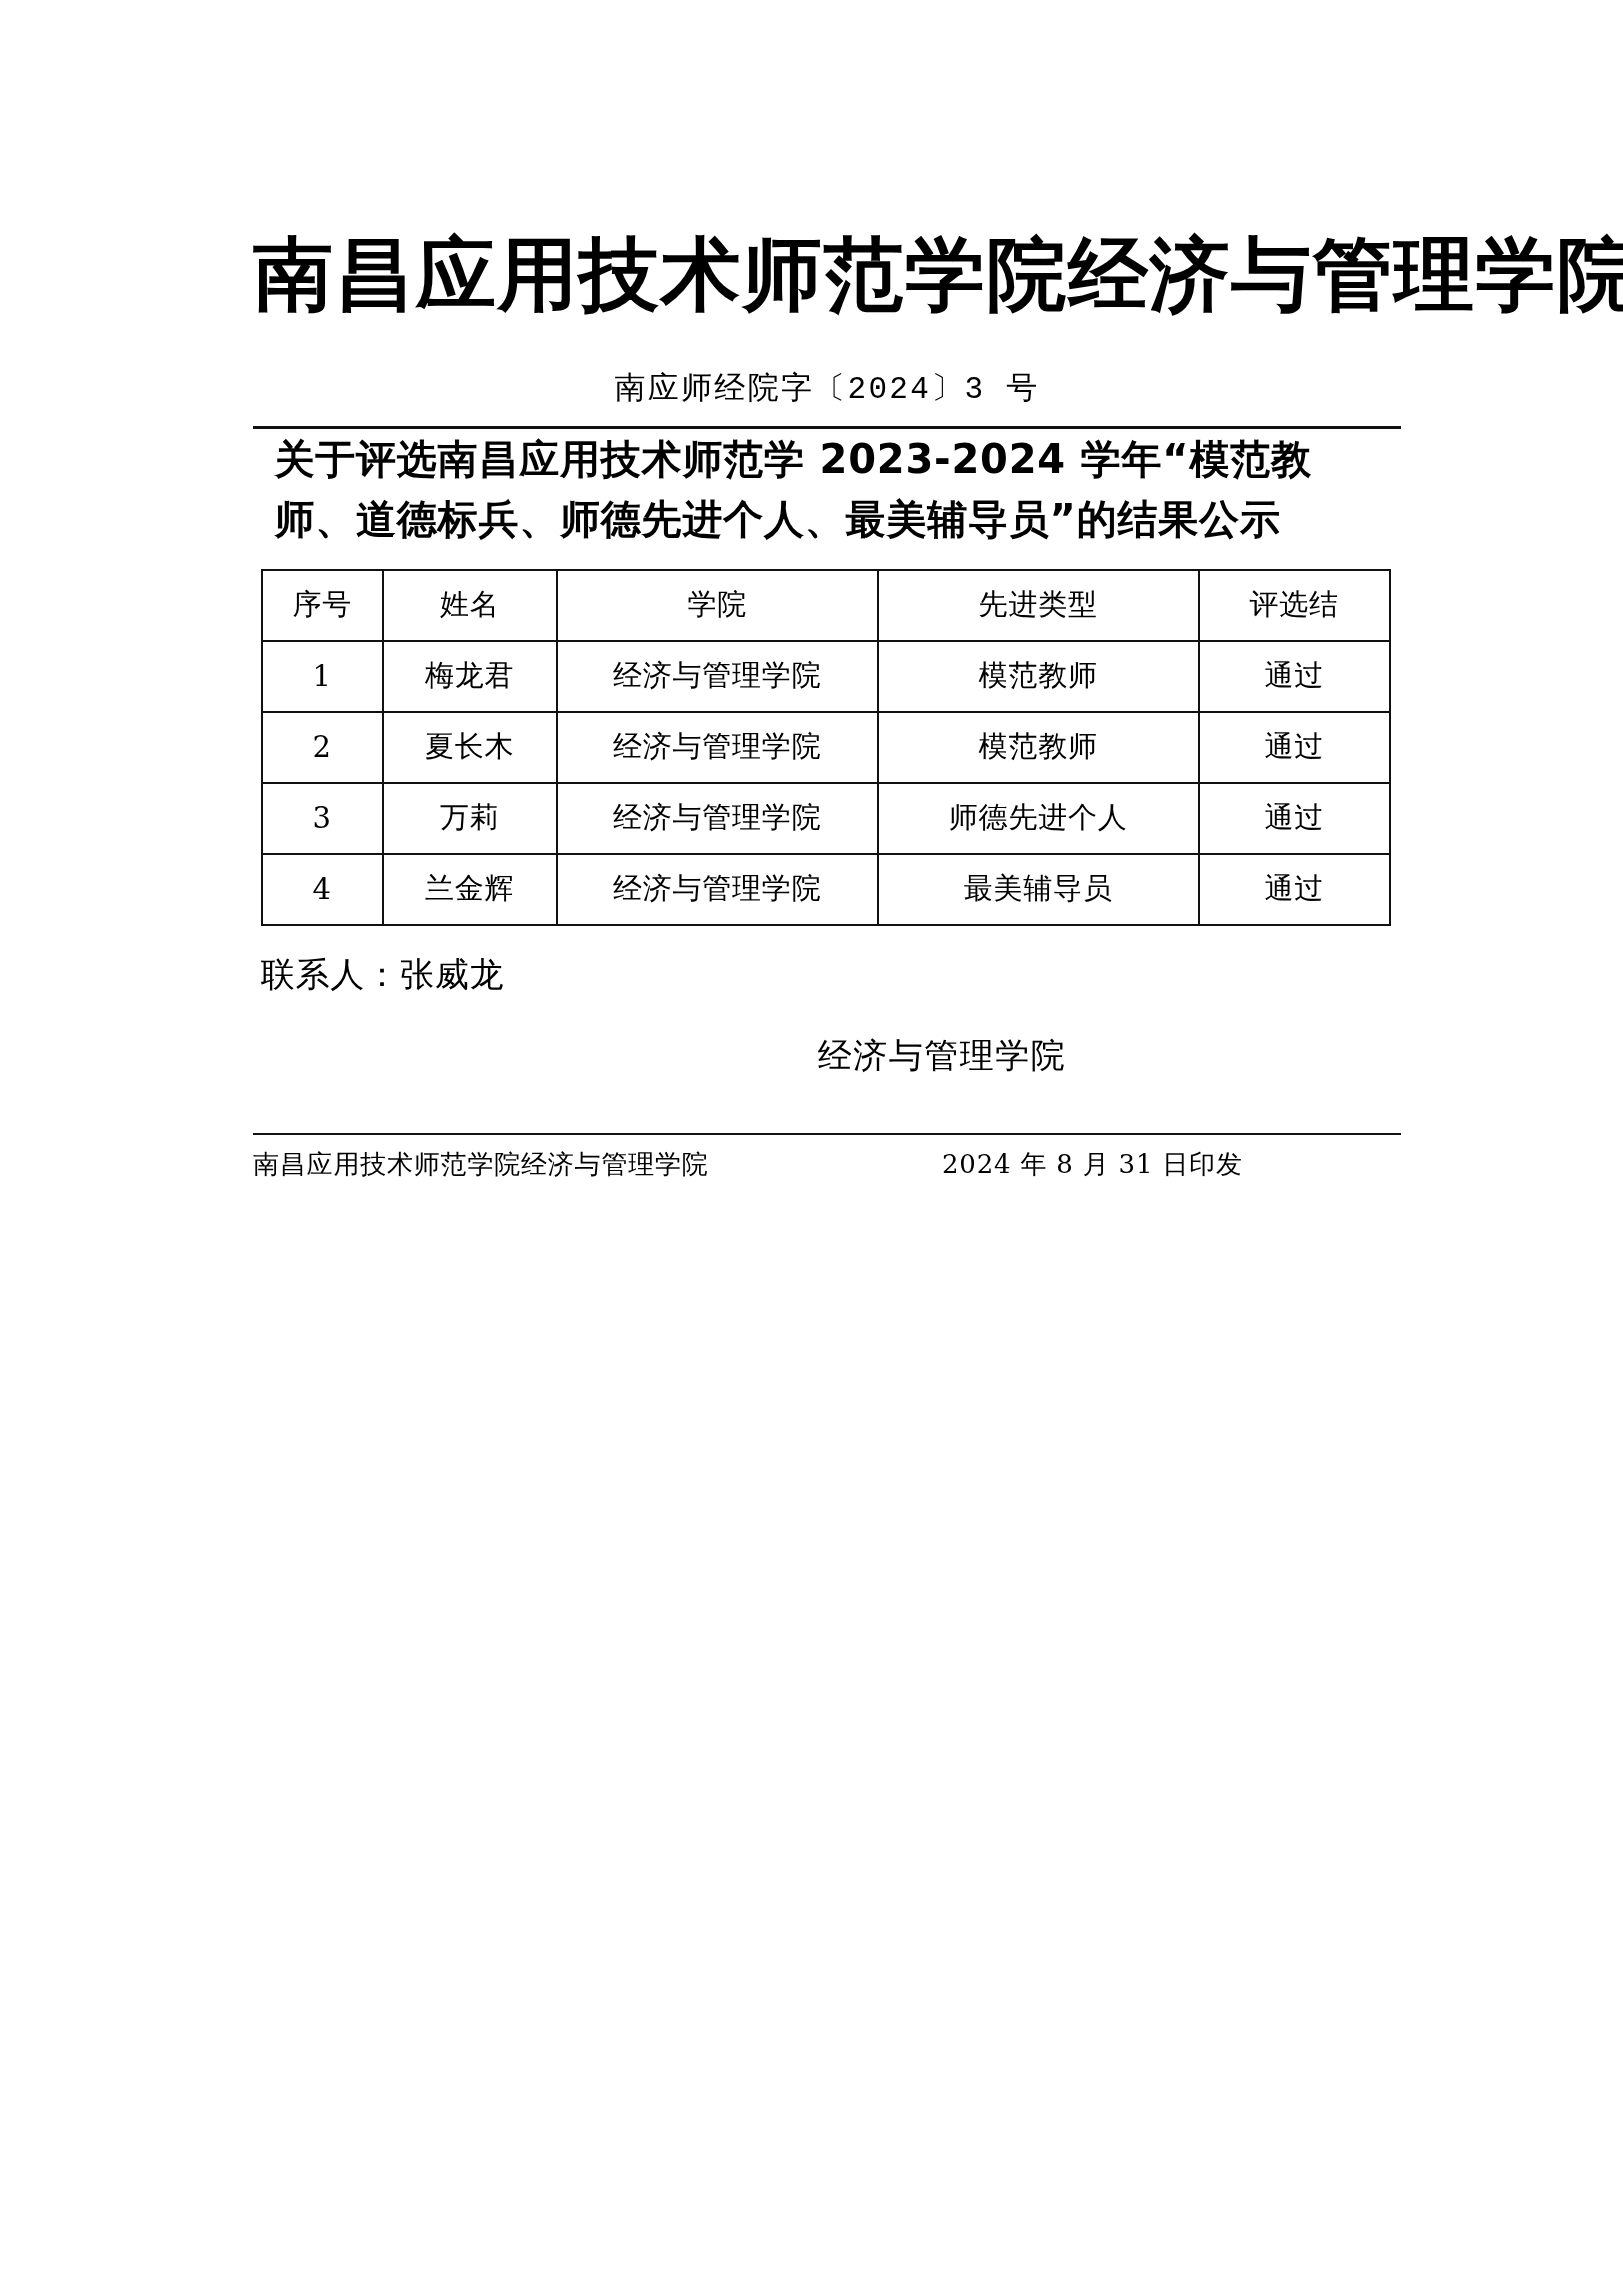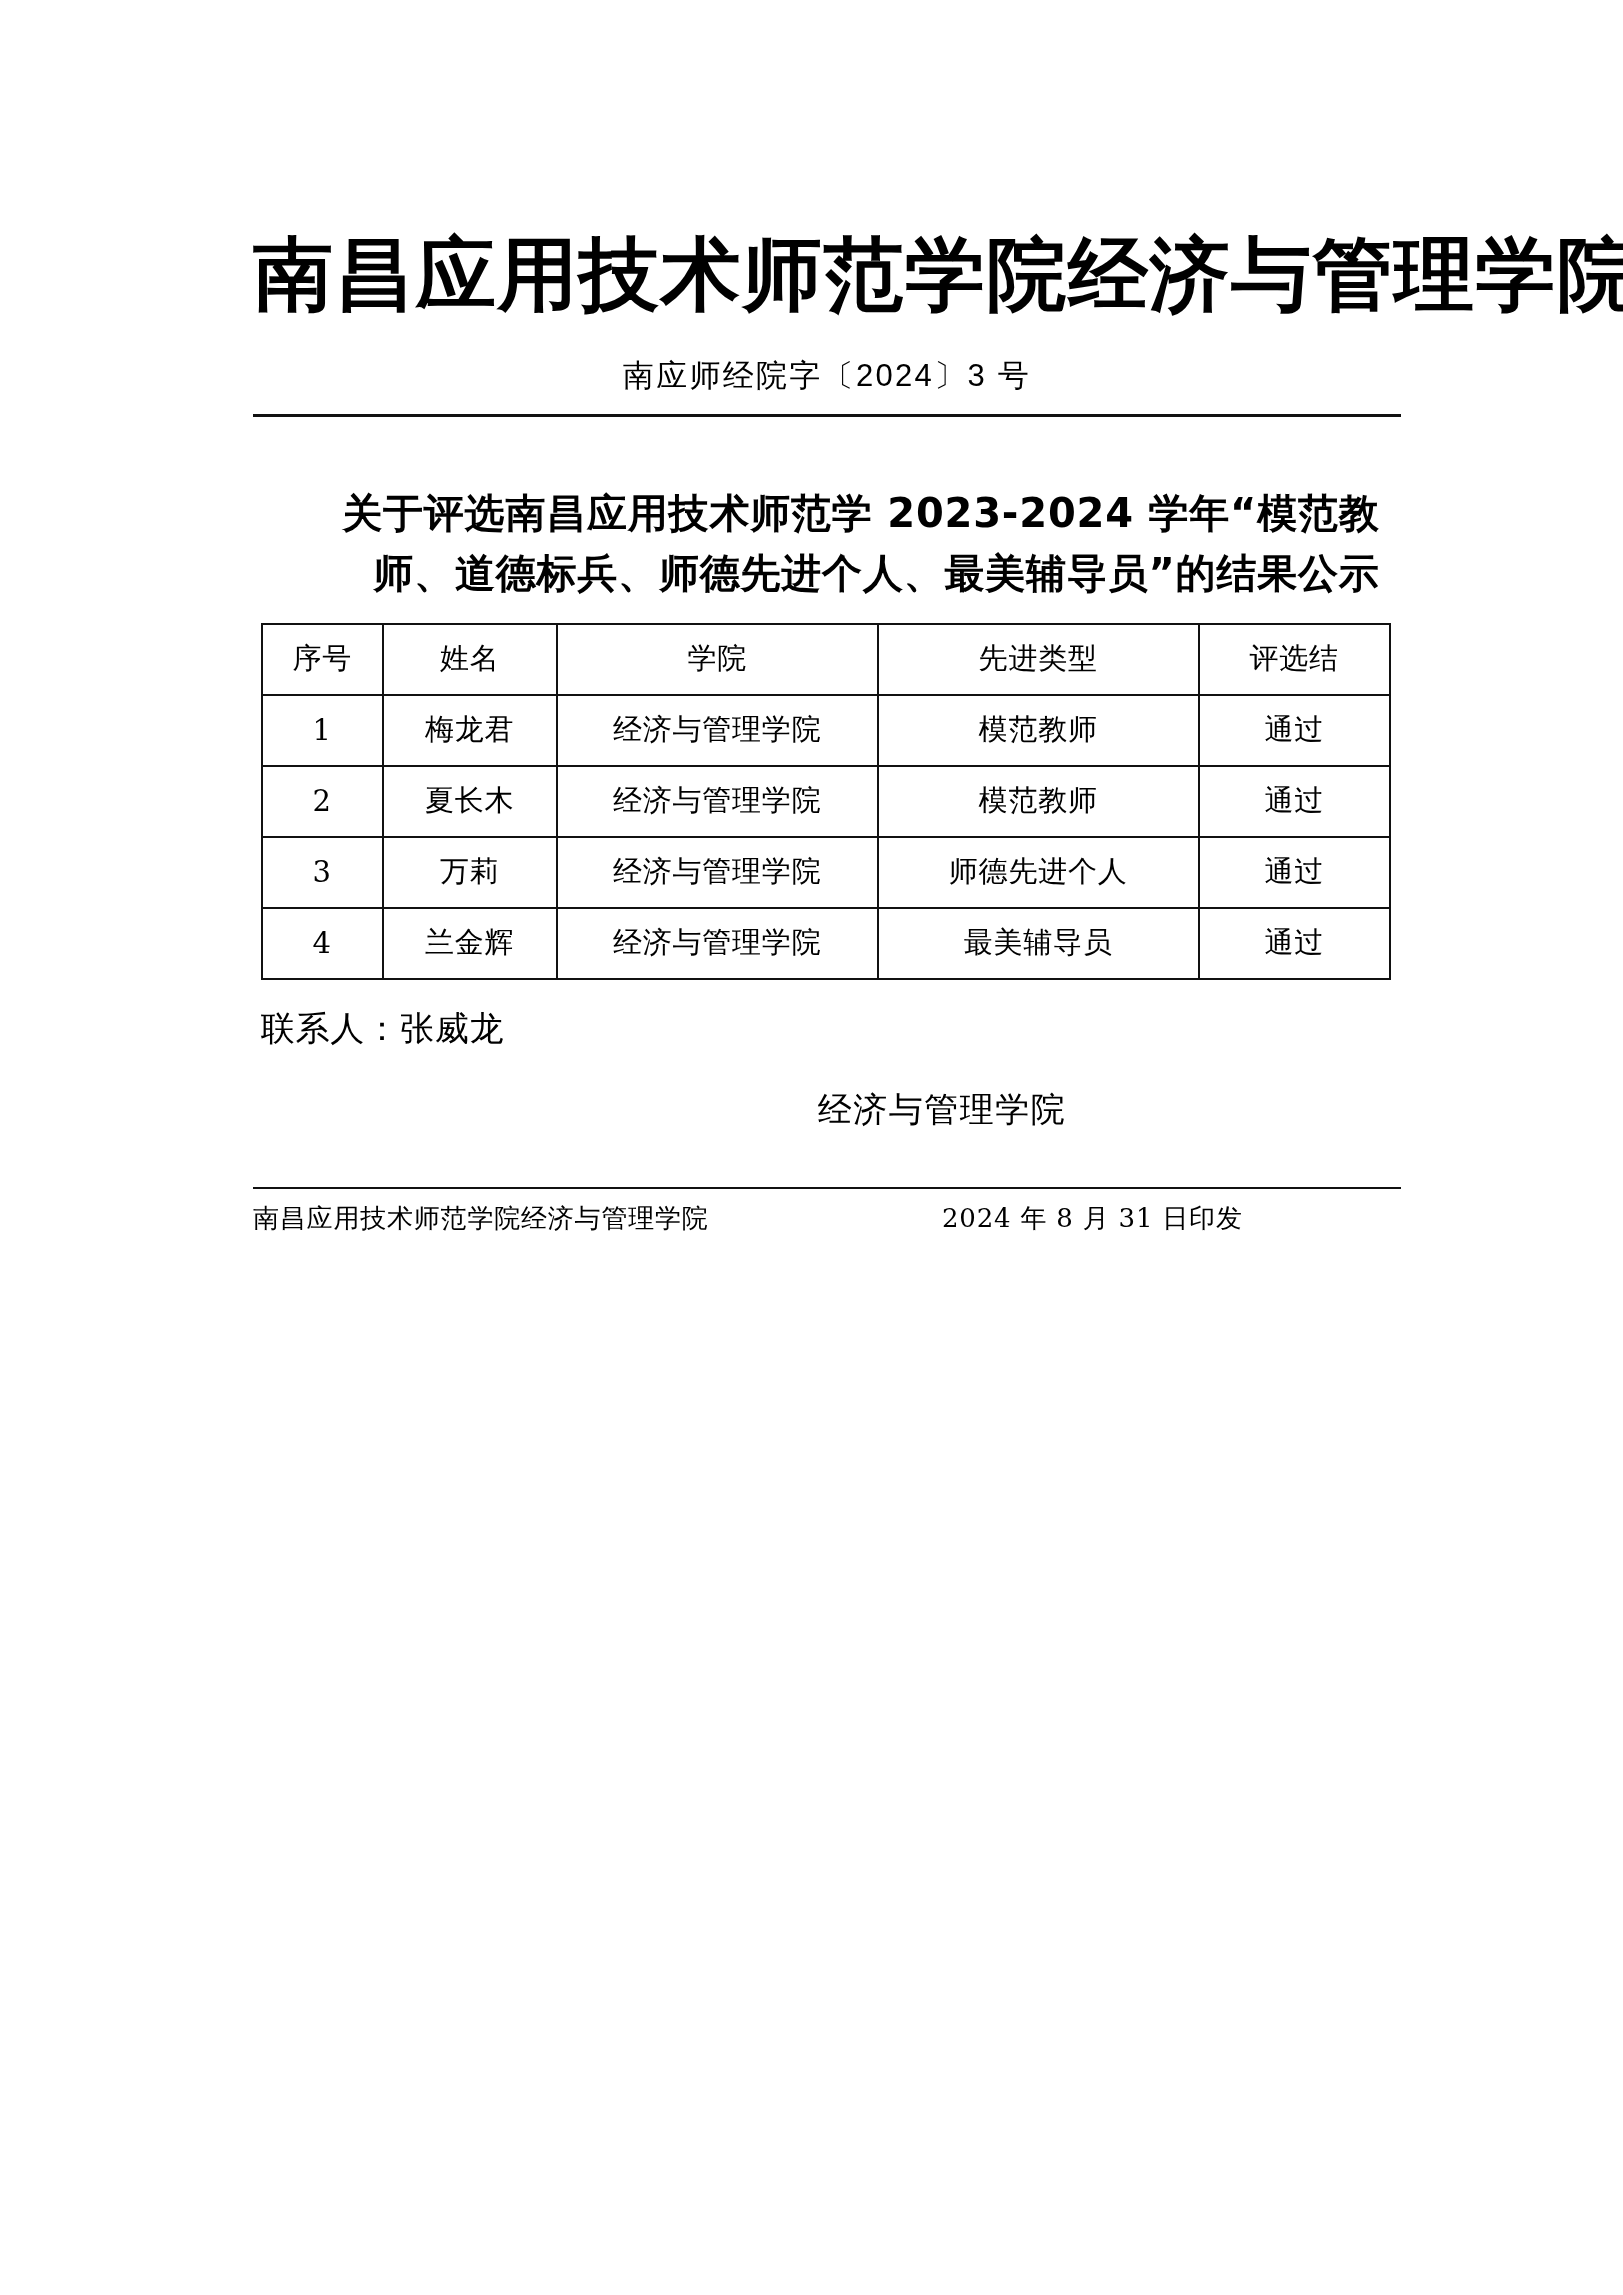--- a/index.html
+++ b/index.html
@@ -37,38 +37,37 @@
     font-family: "DejaVu Serif", "Liberation Serif", serif;
     font-weight: bold;
     font-size: 80px;
     letter-spacing: 1.5px;
     line-height: 1.12;
     white-space: nowrap;
     transform: scaleX(1.0);
   }
 
   .docnum {
-    margin-top: 35px;
+    margin-top: 47px;
     text-align: center;
     font-size: 31px;
     letter-spacing: 2.3px;
-    font-family: Liberation Sans, sans-serif;
+    font-family: Liberation Mono, monospace;
   }
 
   .rule {
     margin-top: 17px;
     border-top: 3.1px solid #111;
     width: 1148px;
     height: 0;
   }
 
   
   .title {
-    margin-top: 66px;
-    text-align: right;
+    text-align: left;
     font-weight: bold;
     font-size: 40px;
     line-height: 1.5;
     padding: 0 21.4px;
     font-family: "DejaVu Sans", "Liberation Sans", sans-serif;
     letter-spacing: 0.8px;
   }
 
   
   .para {

